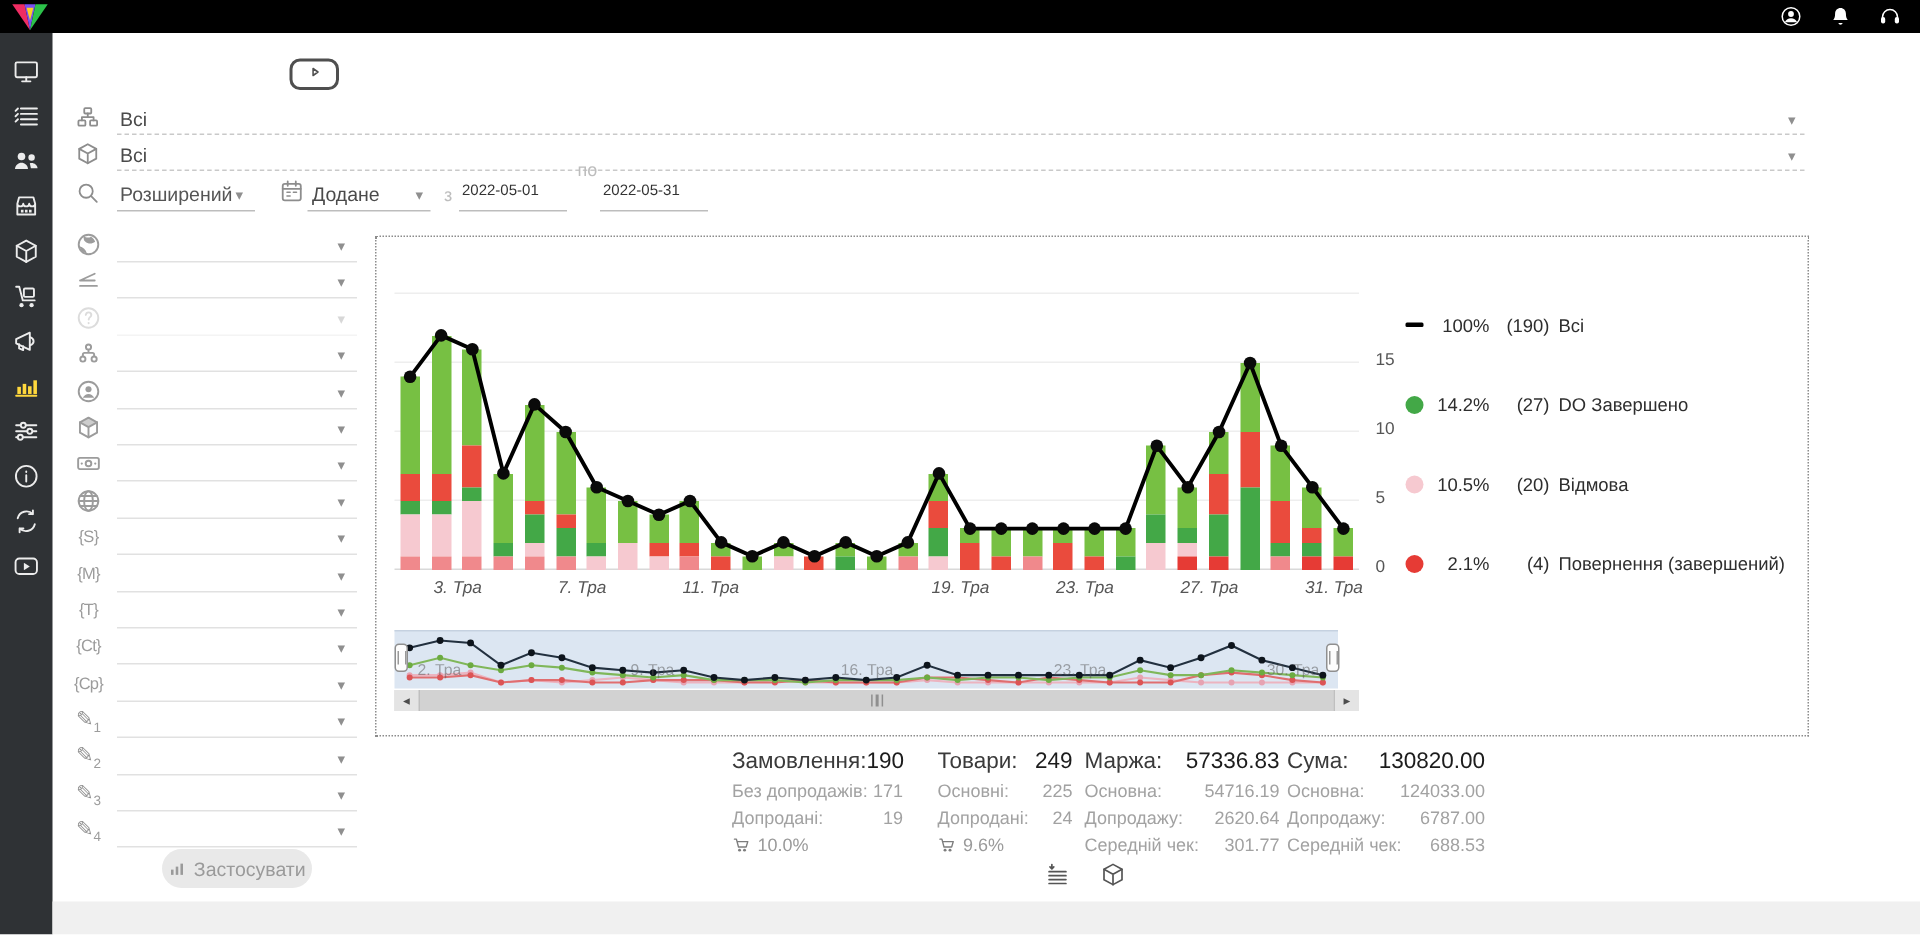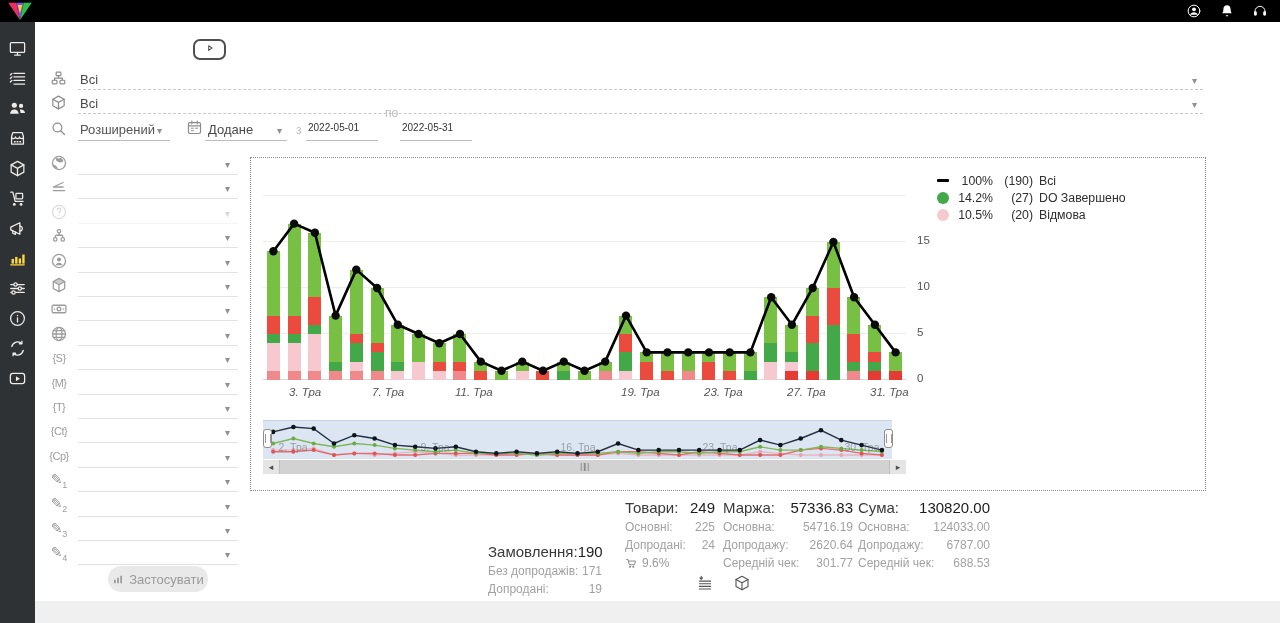--- a/index.html
+++ b/index.html
@@ -41,21 +41,21 @@
   .plot{position:absolute;left:12px;top:13px;width:643px;height:209px;}
   .grid{position:absolute;left:0;width:100%;height:1px;background:#eeeeee;}
   .baseline{position:absolute;left:0;bottom:0;width:100%;height:1px;background:#d9d9d9;}
   .bars{position:absolute;left:0;top:0;width:100%;height:100%;display:flex;align-items:flex-end;justify-content:space-around;}
   .bar{width:13px;display:flex;flex-direction:column-reverse;}
   .line-svg{position:absolute;left:0;top:0;overflow:visible;}
   .ylab{position:absolute;left:666px;font-size:11.5px;color:#555;width:24px;}
   .xlab{position:absolute;font-size:11.5px;color:#555;width:52px;top:228px;font-style:italic;}
   
   .legend{position:absolute;left:686px;top:14px;}
-  .lg-row{display:flex;align-items:center;height:17px;font-size:12.3px;color:#2e2e2e;cursor:pointer;}
+  .lg-row{display:flex;align-items:center;height:17px;font-size:12.3px;color:#2e2e2e;cursor:pointer;margin-top:36px;}
   .lg-marker{width:12px;height:12px;border-radius:50%;flex:0 0 12px;}
   .lg-marker.line{height:3px;border-radius:1px;background:#000;}
   .lg-pct{width:44px;text-align:right;}
   .lg-cnt{width:40px;text-align:right;}
   .lg-lbl{margin-left:6px;white-space:nowrap;}
   
   .nav{position:absolute;left:12px;top:262px;width:629px;height:39px;background:#dce6f2;border-top:1px solid #c5d1e0;box-sizing:border-box;}
   .nav-lab{position:absolute;top:20px;font-size:10.5px;color:#555;opacity:.5;width:44px;text-align:center;}
   .handle{position:absolute;width:9px;height:19px;background:#fdfdfd;border:1px solid #8f8f8f;border-radius:3px;box-sizing:border-box;display:flex;align-items:center;justify-content:center;cursor:ew-resize;}
   .handle i{display:block;width:4px;height:9px;border-left:1px solid #999;border-right:1px solid #999;}
@@ -664,20 +664,26 @@
      <span class="lg-marker " style="background:#43A847;"></span>
      <span class="lg-pct">14.2%</span>
      <span class="lg-cnt">(27)</span>
      <span class="lg-lbl">DO Завершено</span>
    </div>
       <div class="lg-row">
      <span class="lg-marker " style="background:#F6C9D0;"></span>
      <span class="lg-pct">10.5%</span>
      <span class="lg-cnt">(20)</span>
      <span class="lg-lbl">Відмова</span>
+   </div>
+      <div class="lg-row">
+     <span class="lg-marker " style="background:#E63B35;"></span>
+     <span class="lg-pct">2.1%</span>
+     <span class="lg-cnt">(4)</span>
+     <span class="lg-lbl">Повернення (завершений)</span>
    </div>
     </div>
 
   <div class="nav">
     <svg id="nav-svg" width="629" height="39" viewBox="0 0 629 39" style="position:absolute;left:0;top:0;overflow:visible;">
         <polyline points="10.1,29.1 30.4,29.1 50.7,27.4 71.0,34.0 91.3,32.4 111.6,34.0 131.9,32.4 152.2,30.7 172.5,32.4 192.8,34.0 213.0,34.0 233.3,34.0 253.6,32.4 273.9,34.0 294.2,34.0 314.5,34.0 334.8,34.0 355.1,32.4 375.4,34.0 395.7,34.0 416.0,34.0 436.2,34.0 456.5,34.0 476.8,34.0 497.1,30.7 517.4,32.4 537.7,34.0 558.0,34.0 578.3,34.0 598.6,34.0 618.9,34.0" fill="none" stroke="#ecb4c0" stroke-width="1.4"></polyline>
         <circle cx="10.1" cy="29.1" r="2" fill="#e6a3b2"></circle>
         <circle cx="30.4" cy="29.1" r="2" fill="#e6a3b2"></circle>
         <circle cx="50.7" cy="27.4" r="2" fill="#e6a3b2"></circle>
         <circle cx="71.0" cy="34.0" r="2" fill="#e6a3b2"></circle>
@@ -825,21 +831,21 @@
     <div class="sbtn right"><span>▸</span></div>
     <div class="sgrip">
         <i></i>
         <i></i>
         <i></i>
       </div>
   </div>
 </section>
 
 <div id="stats">
-    <div class="stat-col" style="left:488px;width:114px;margin-top:44px;">
+    <div class="stat-col" style="left:488px;width:114px;">
      <div class="stat-head">
         <span>Замовлення:</span>
         <span class="v">190</span>
       </div>
      <div class="stat-row">
         <span>Без допродажів:</span>
         <span>171</span>
       </div>
       <div class="stat-row">
         <span>Допродані:</span>

